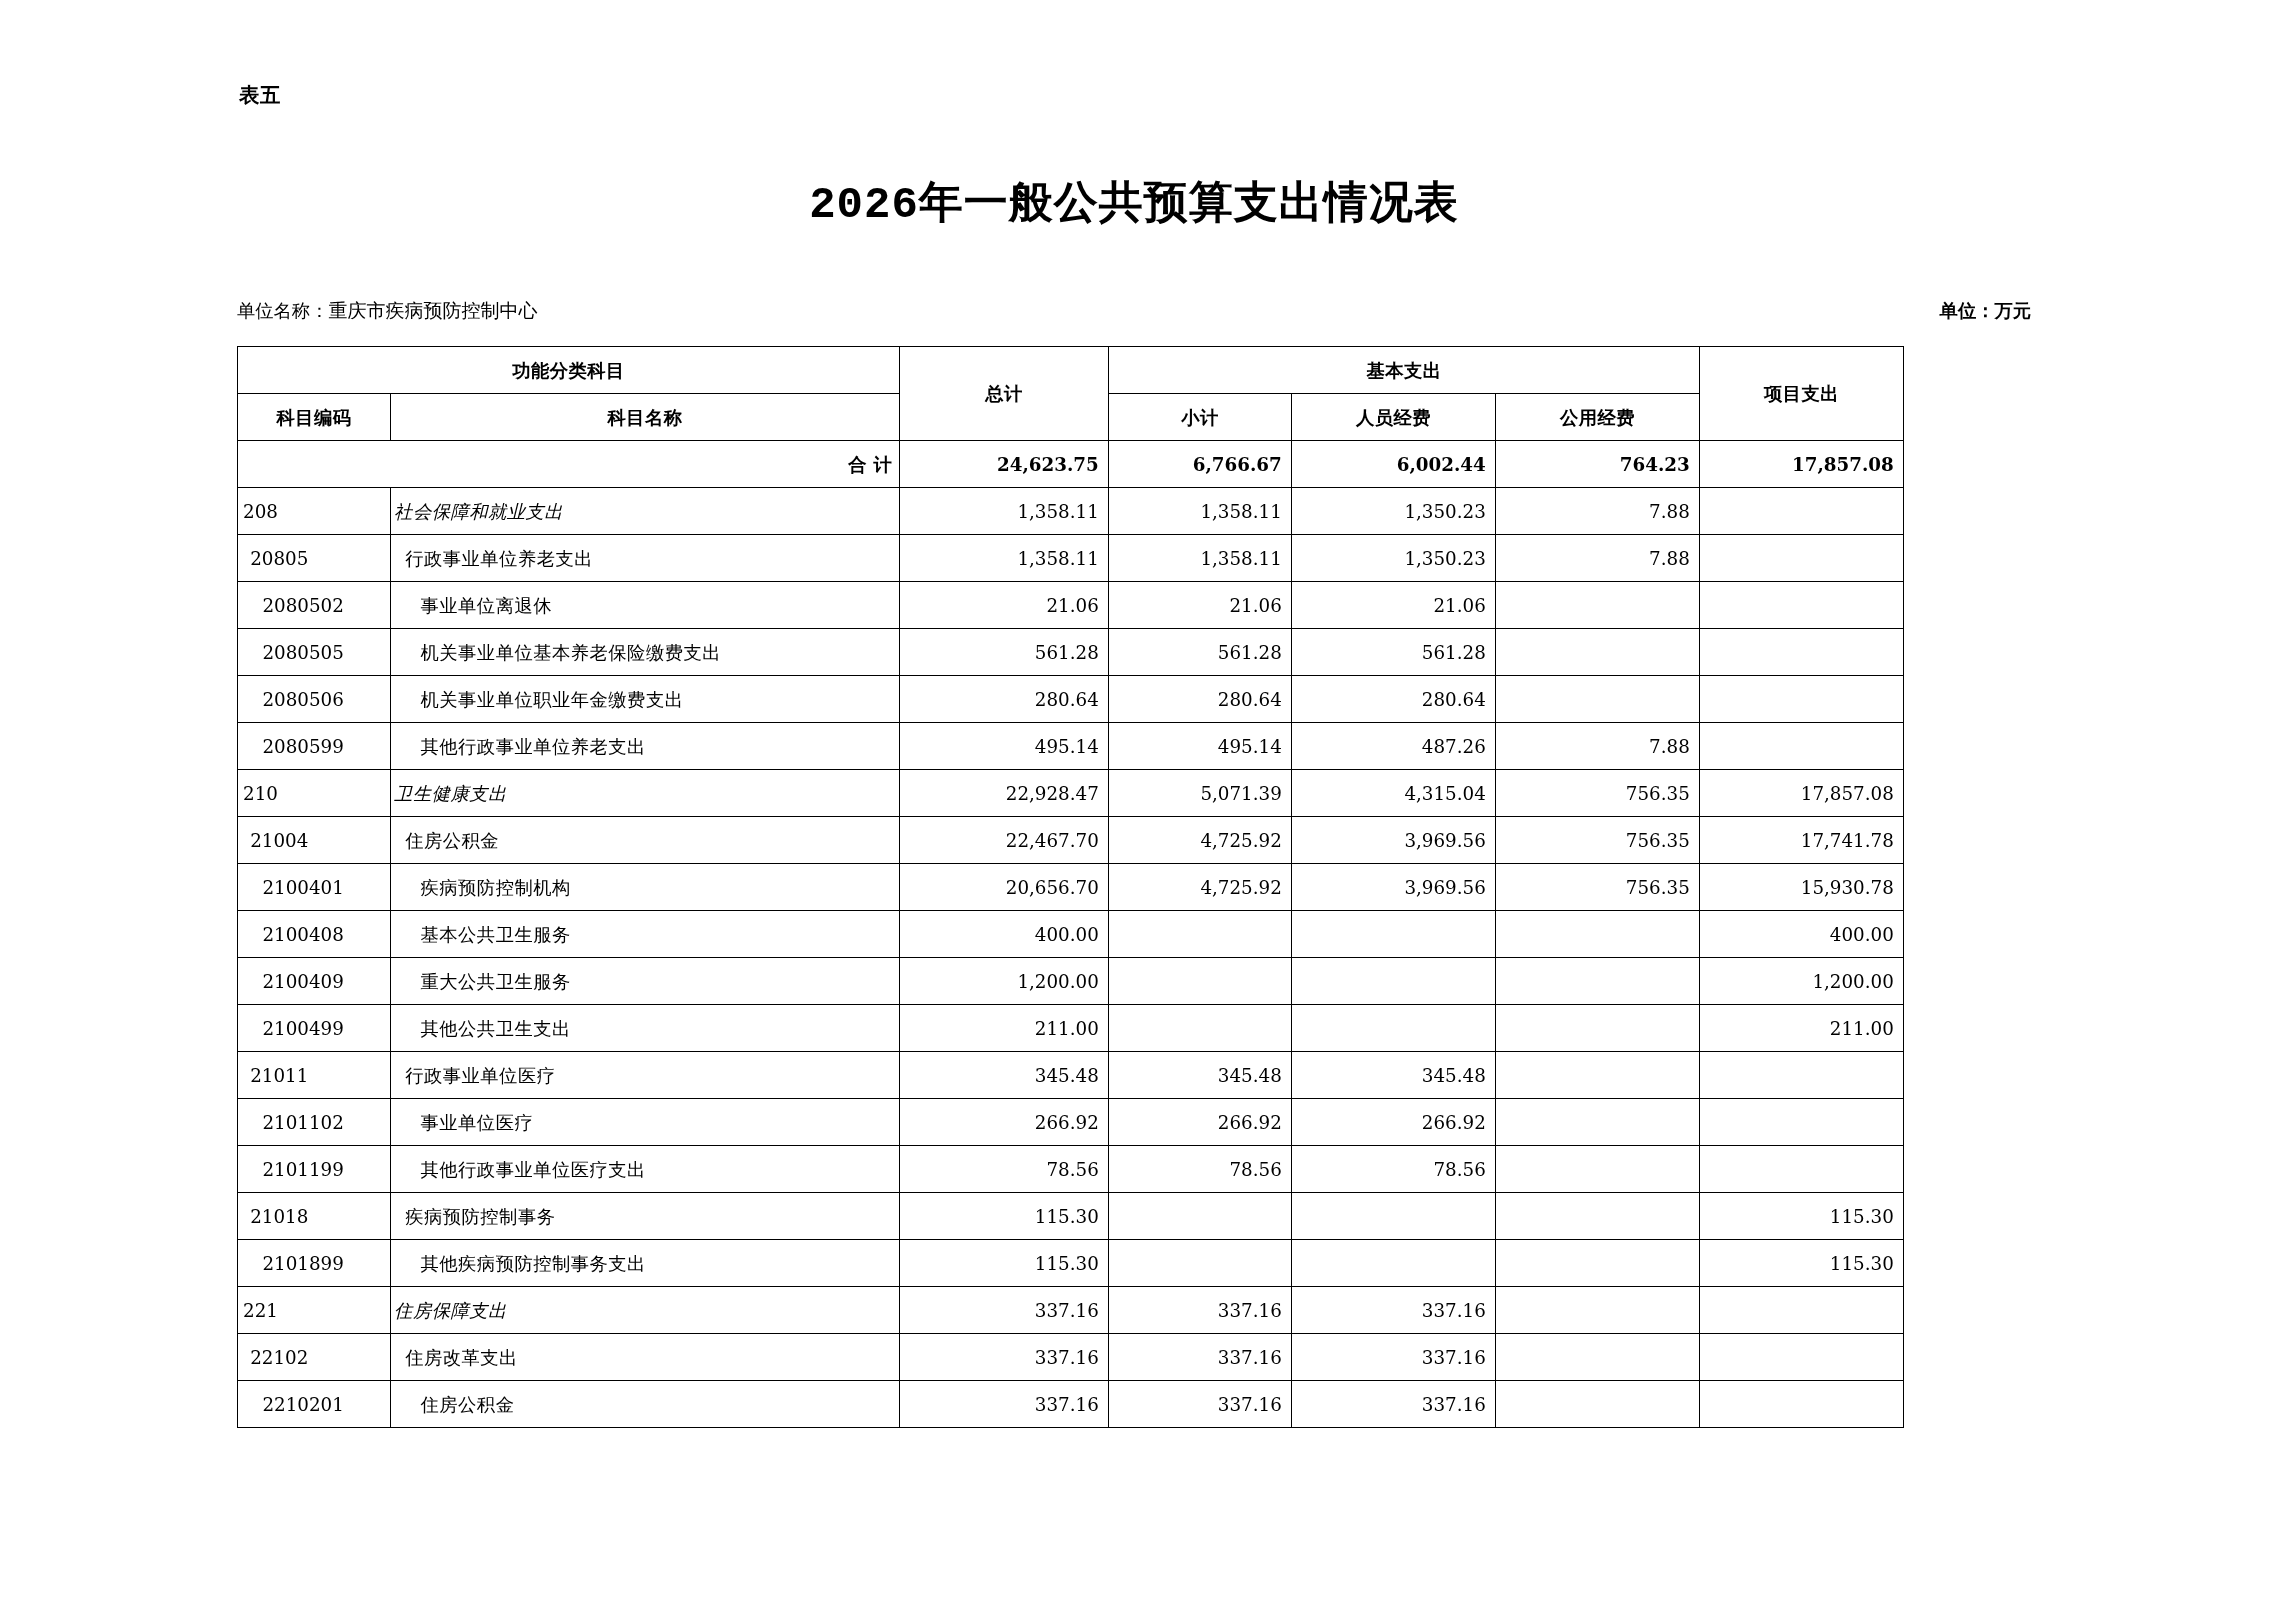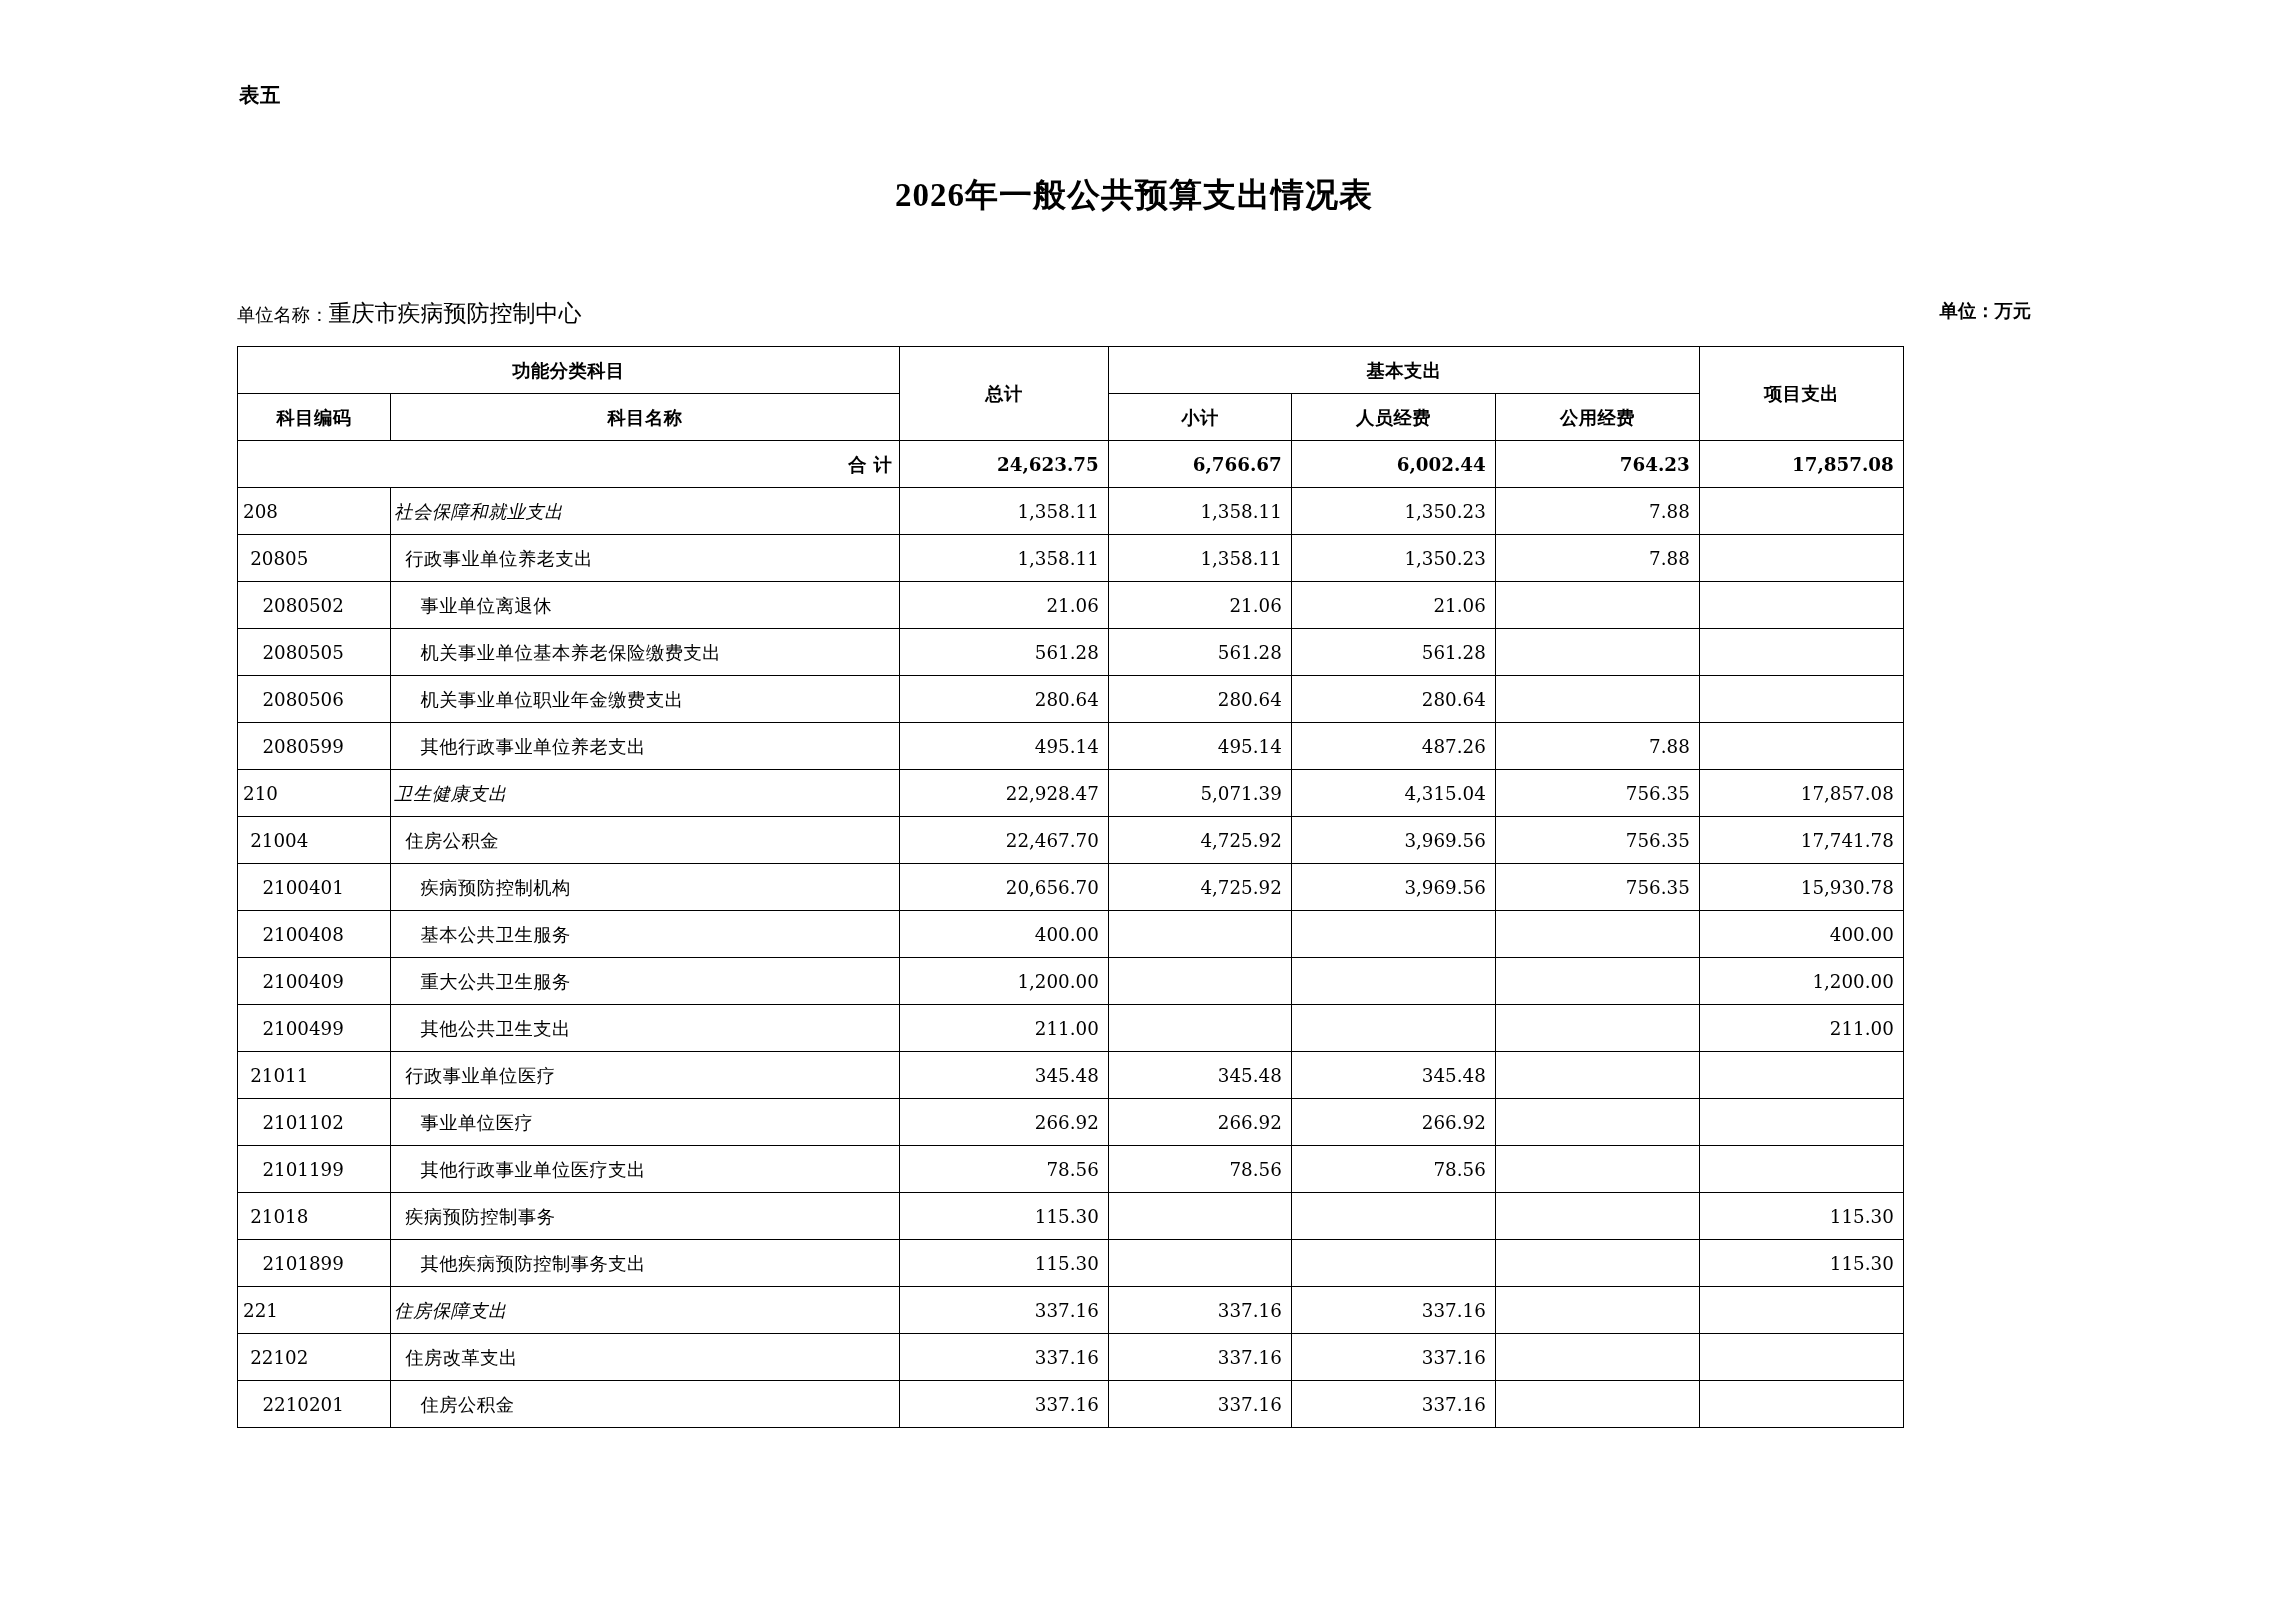--- a/index.html
+++ b/index.html
@@ -29,43 +29,43 @@
     font-weight: bold;
     font-family: "DejaVu Sans", sans-serif;
     letter-spacing: 0.5px;
   }
   .doc-title {
     position: absolute;
     left: 0;
     right: 16px;
     top: 173px;
     text-align: center;
-    font-size: 33px;
-    font-weight: bold;
-    font-family: Liberation Serif, serif;
+    font-size: 44px;
+    font-weight: bold;
+    font-family: Liberation Mono, monospace;
     letter-spacing: 1px;
   }
   .meta-row {
     position: absolute;
     left: 237px;
     right: 237px;
     top: 298px;
     height: 25.4px;
     font-size: 18.3px;
     font-family: "DejaVu Sans", sans-serif;
   }
   .meta-left {
     position: absolute;
     left: 0;
     top: 0;
     white-space: nowrap;
   }
   .meta-left .unit-name {
     font-family: Liberation Serif, serif;
-    font-size: 23px;
+    font-size: 19px;
   }
   .meta-right {
     position: absolute;
     right: 16px;
     top: 0;
     white-space: nowrap;
     font-family: "DejaVu Sans", sans-serif;
     font-weight: bold;
   }
   table.budget {

